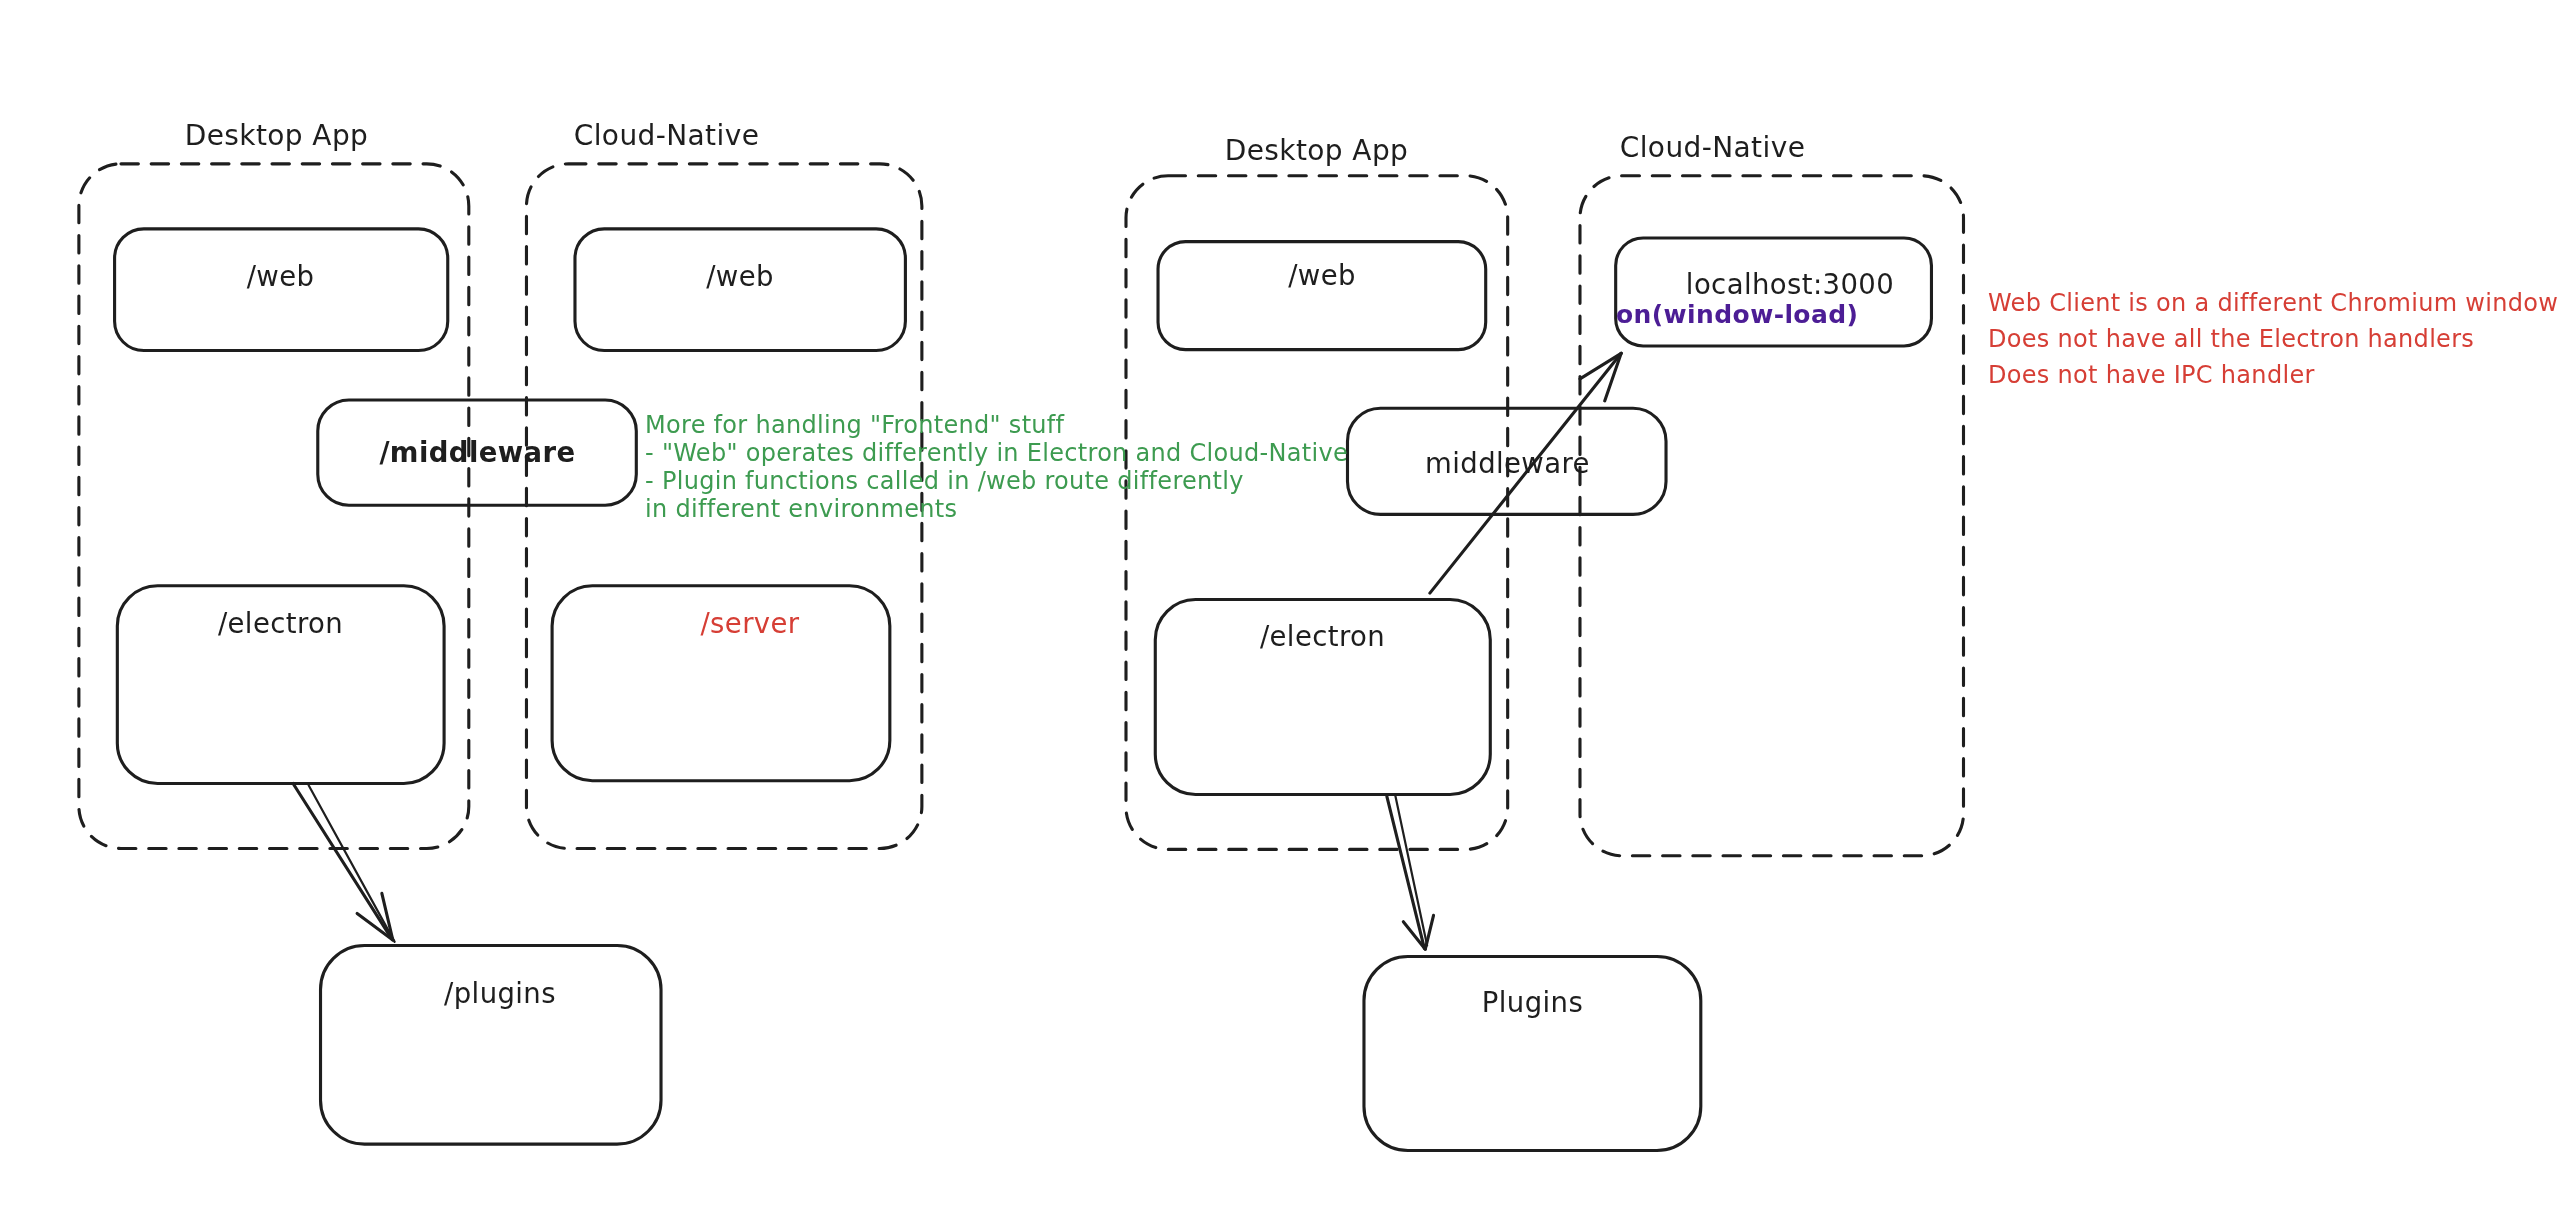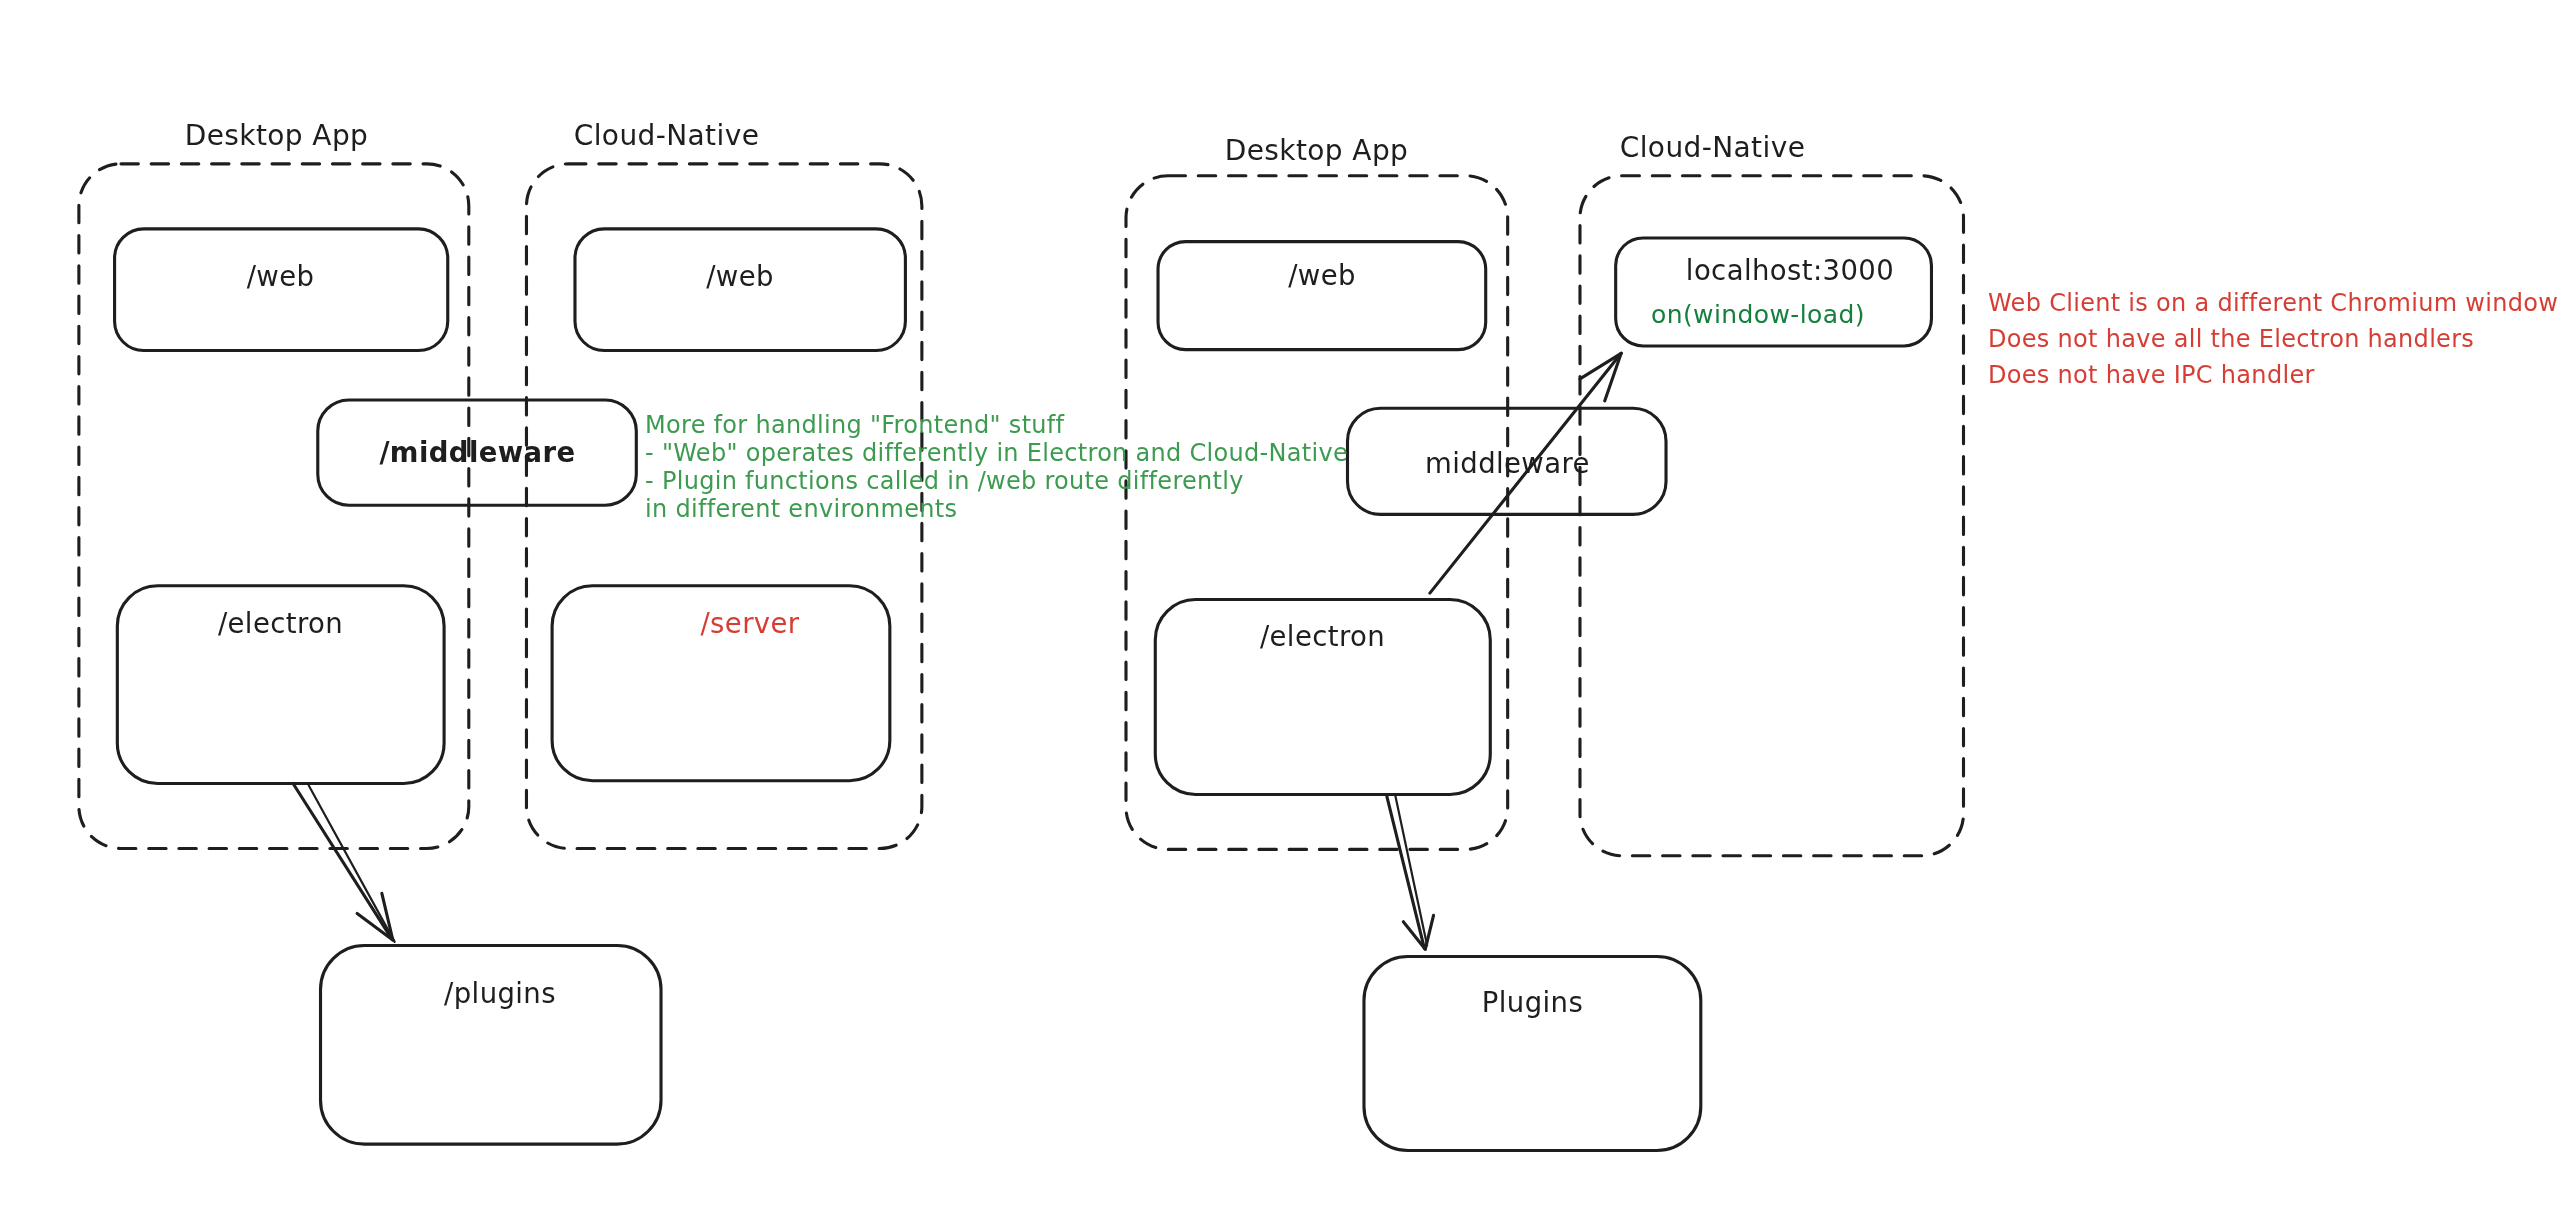--- a/index.html
+++ b/index.html
@@ -118,23 +118,23 @@
     <div>- Plugin functions called in /web route differently</div>
     <div>in different environments</div>
   </div>
 
   <div class="txt grp-label" style="left:1179px; top:135px; width:275px;">Desktop App</div>
 
   <div class="txt grp-label" style="left:1575px; top:132px; width:275px;">Cloud-Native</div>
 
   <div class="txt box-label" style="left:1158px; top:260px; width:328px;">/web</div>
 
-  <div class="txt box-label" style="left:1616px; top:255px; width:348px;">localhost:3000</div>
+  <div class="txt box-label" style="left:1616px; top:269px; width:348px;">localhost:3000</div>
 
-  <div class="txt box-label" style="left:1616px; top:301px; width:284px; text-align:center; color:#15803d; font-size:25px;">on(window-load)</div>
+  <div class="txt box-label" style="left:1616px; top:301px; width:284px; text-align:left; color:#4c1d95; font-size:25px;font-weight:bold;">on(window-load)</div>
 
   <div class="txt box-label" style="left:1348px; top:448px; width:319px;">middleware</div>
 
   <div class="txt box-label" style="left:1155px; top:621px; width:335px;">/electron</div>
 
   <div class="txt box-label" style="left:1364px; top:987px; width:337px;">Plugins</div>
 
   <div class="note red-note" style="left:1988px; top:244px; color:#d63e35;margin-top:41px;">
     <div>Web Client is on a different Chromium window</div>
     <div>Does not have all the Electron handlers</div>

